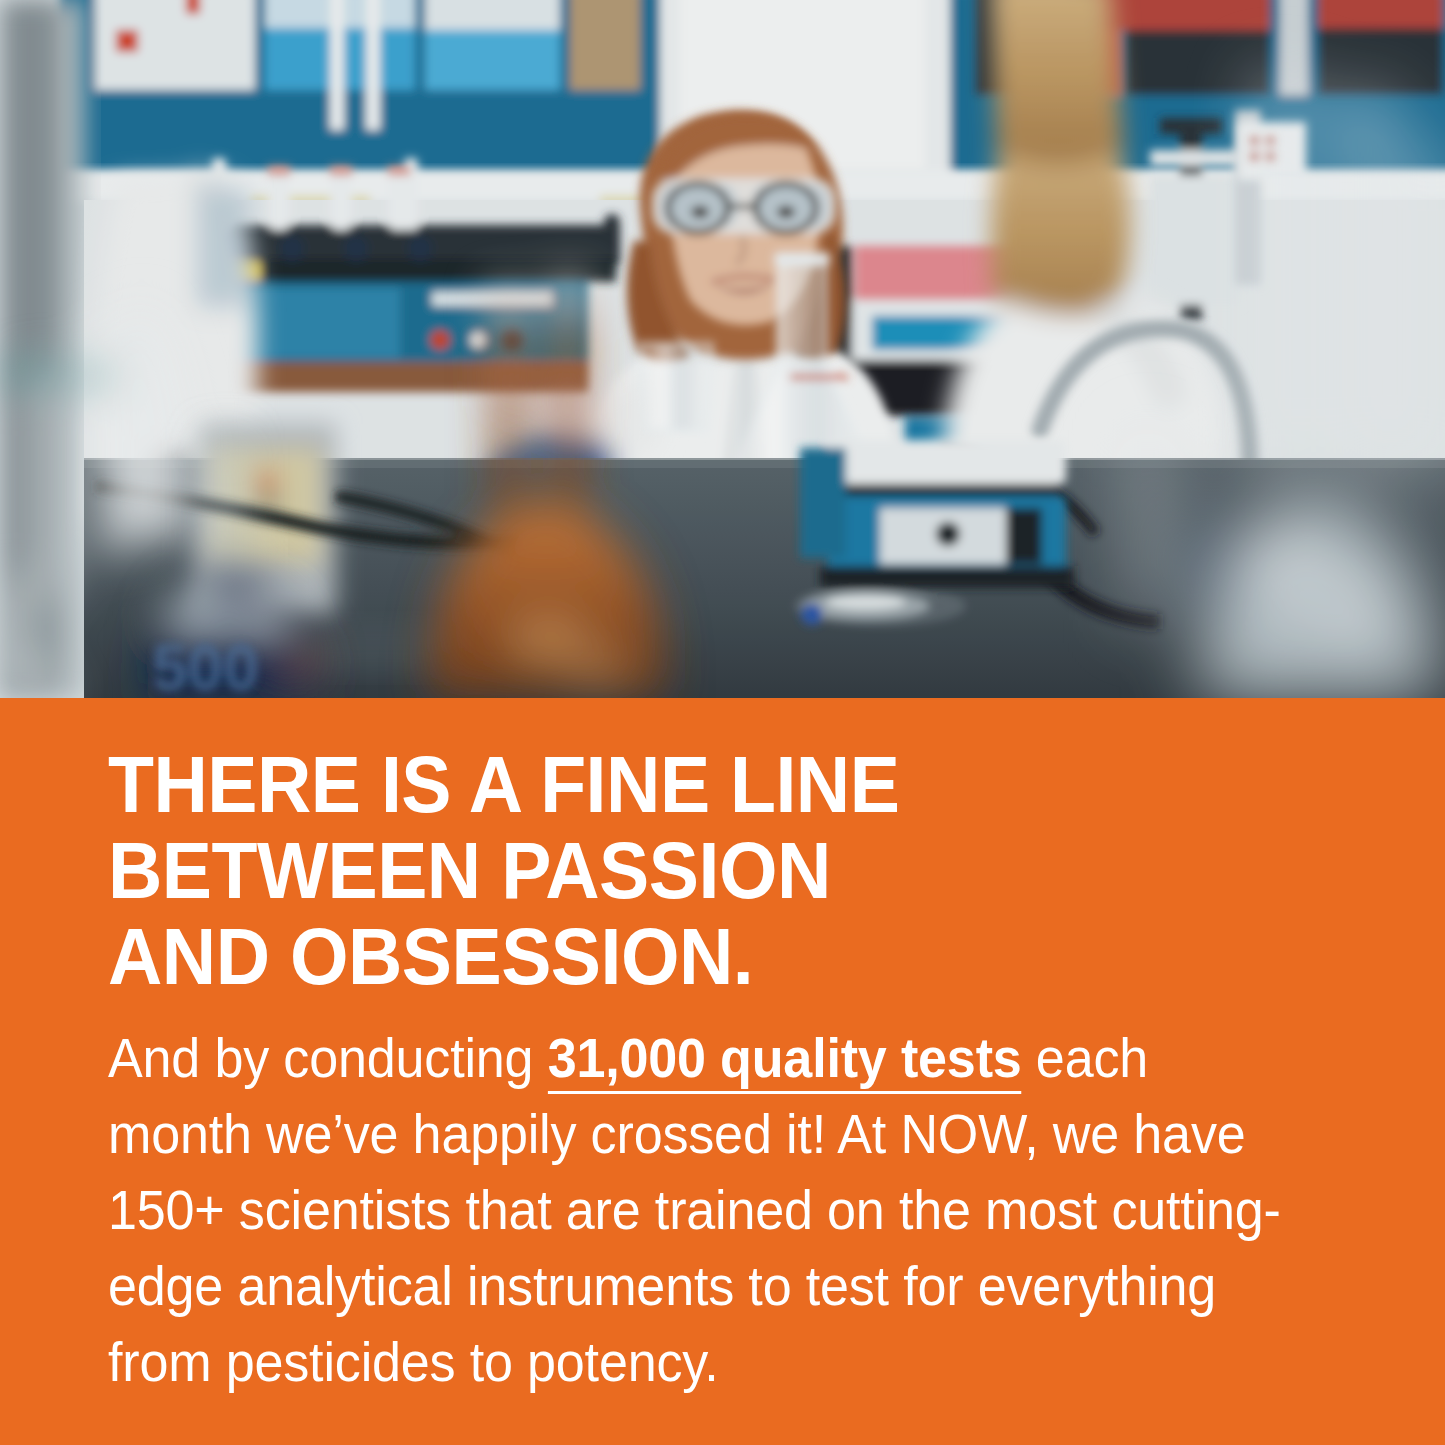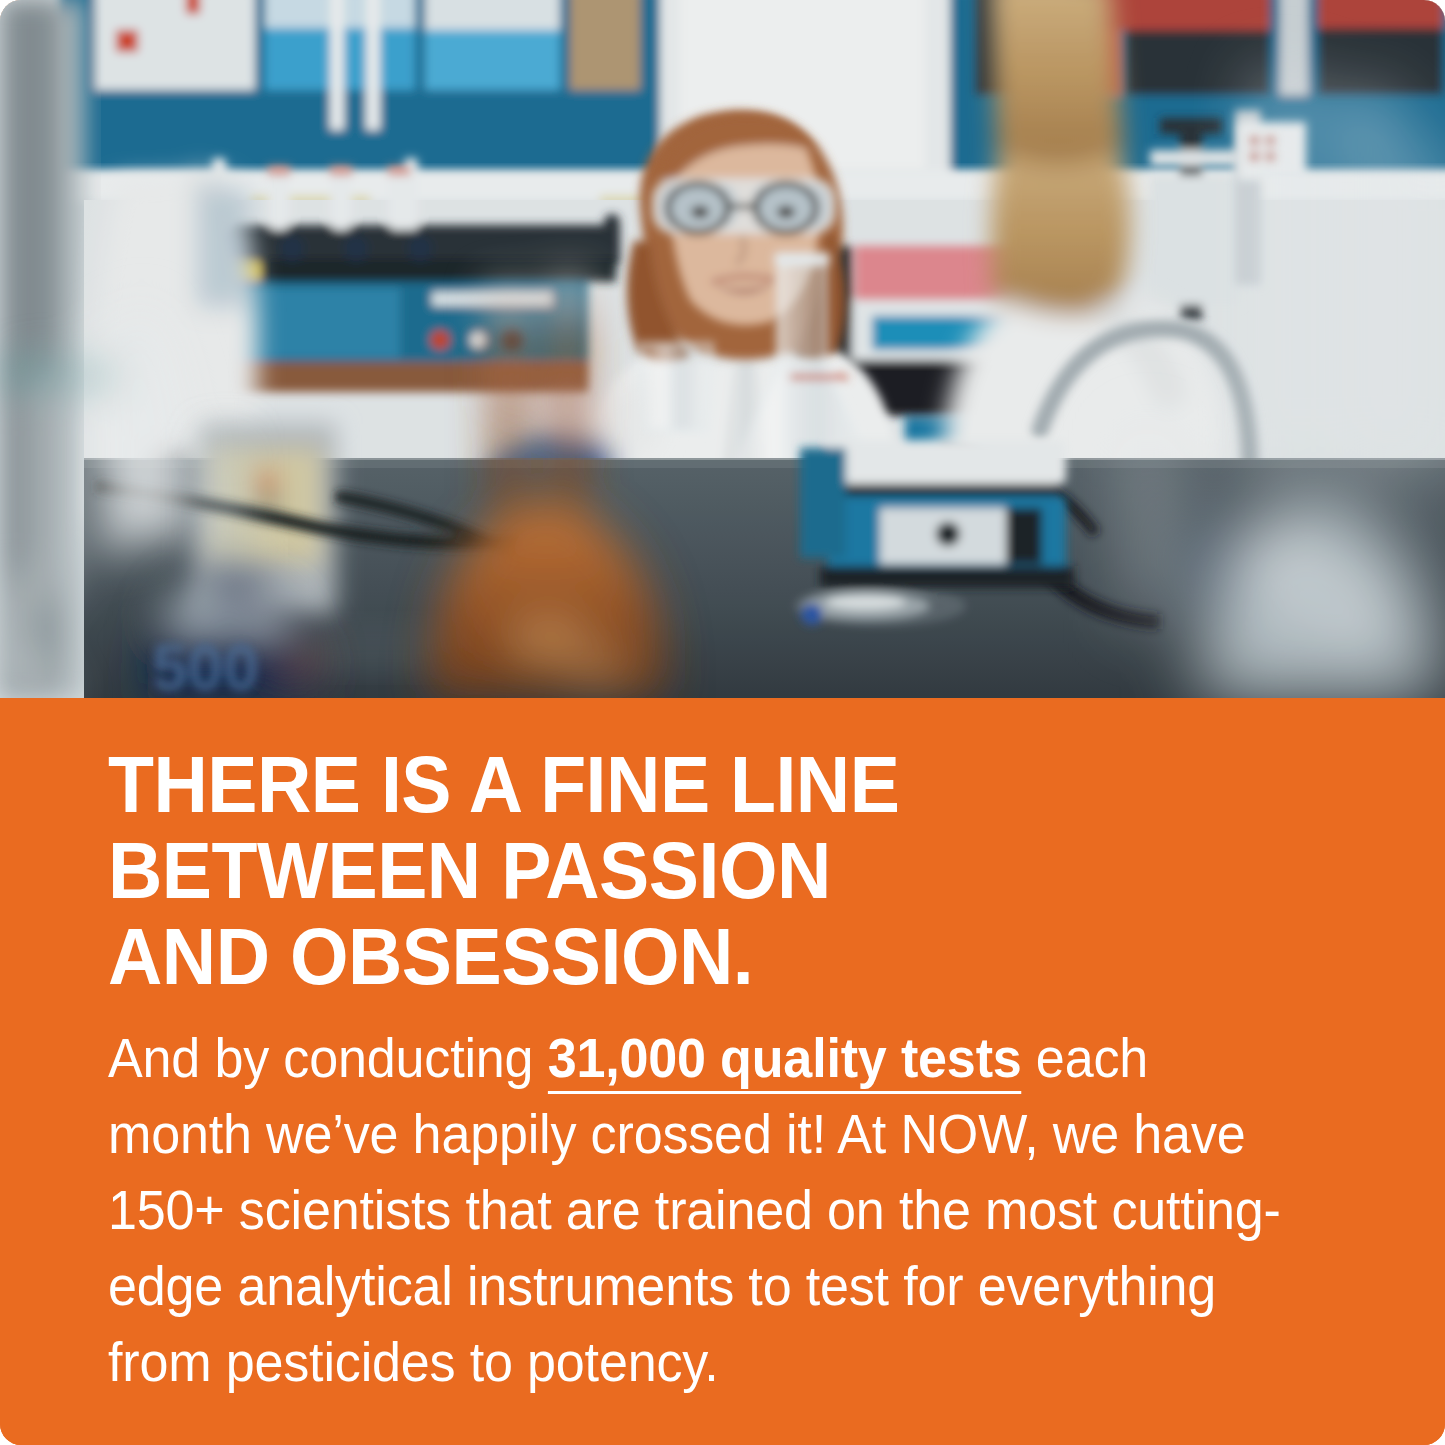--- a/index.html
+++ b/index.html
@@ -9,21 +9,20 @@
   }
   body {
     font-family: "Liberation Sans", sans-serif;
   }
   #card {
     position: relative;
     width: 1445px;
     height: 1445px;
     overflow: hidden;
     background: #EA6B20;
-    border-radius: 21px;
   }
 
   
   #photo {
     position: absolute;
     left: 0; top: 0;
     width: 1445px;
     height: 698px;
     overflow: hidden;
     background: #b9c3c9;

